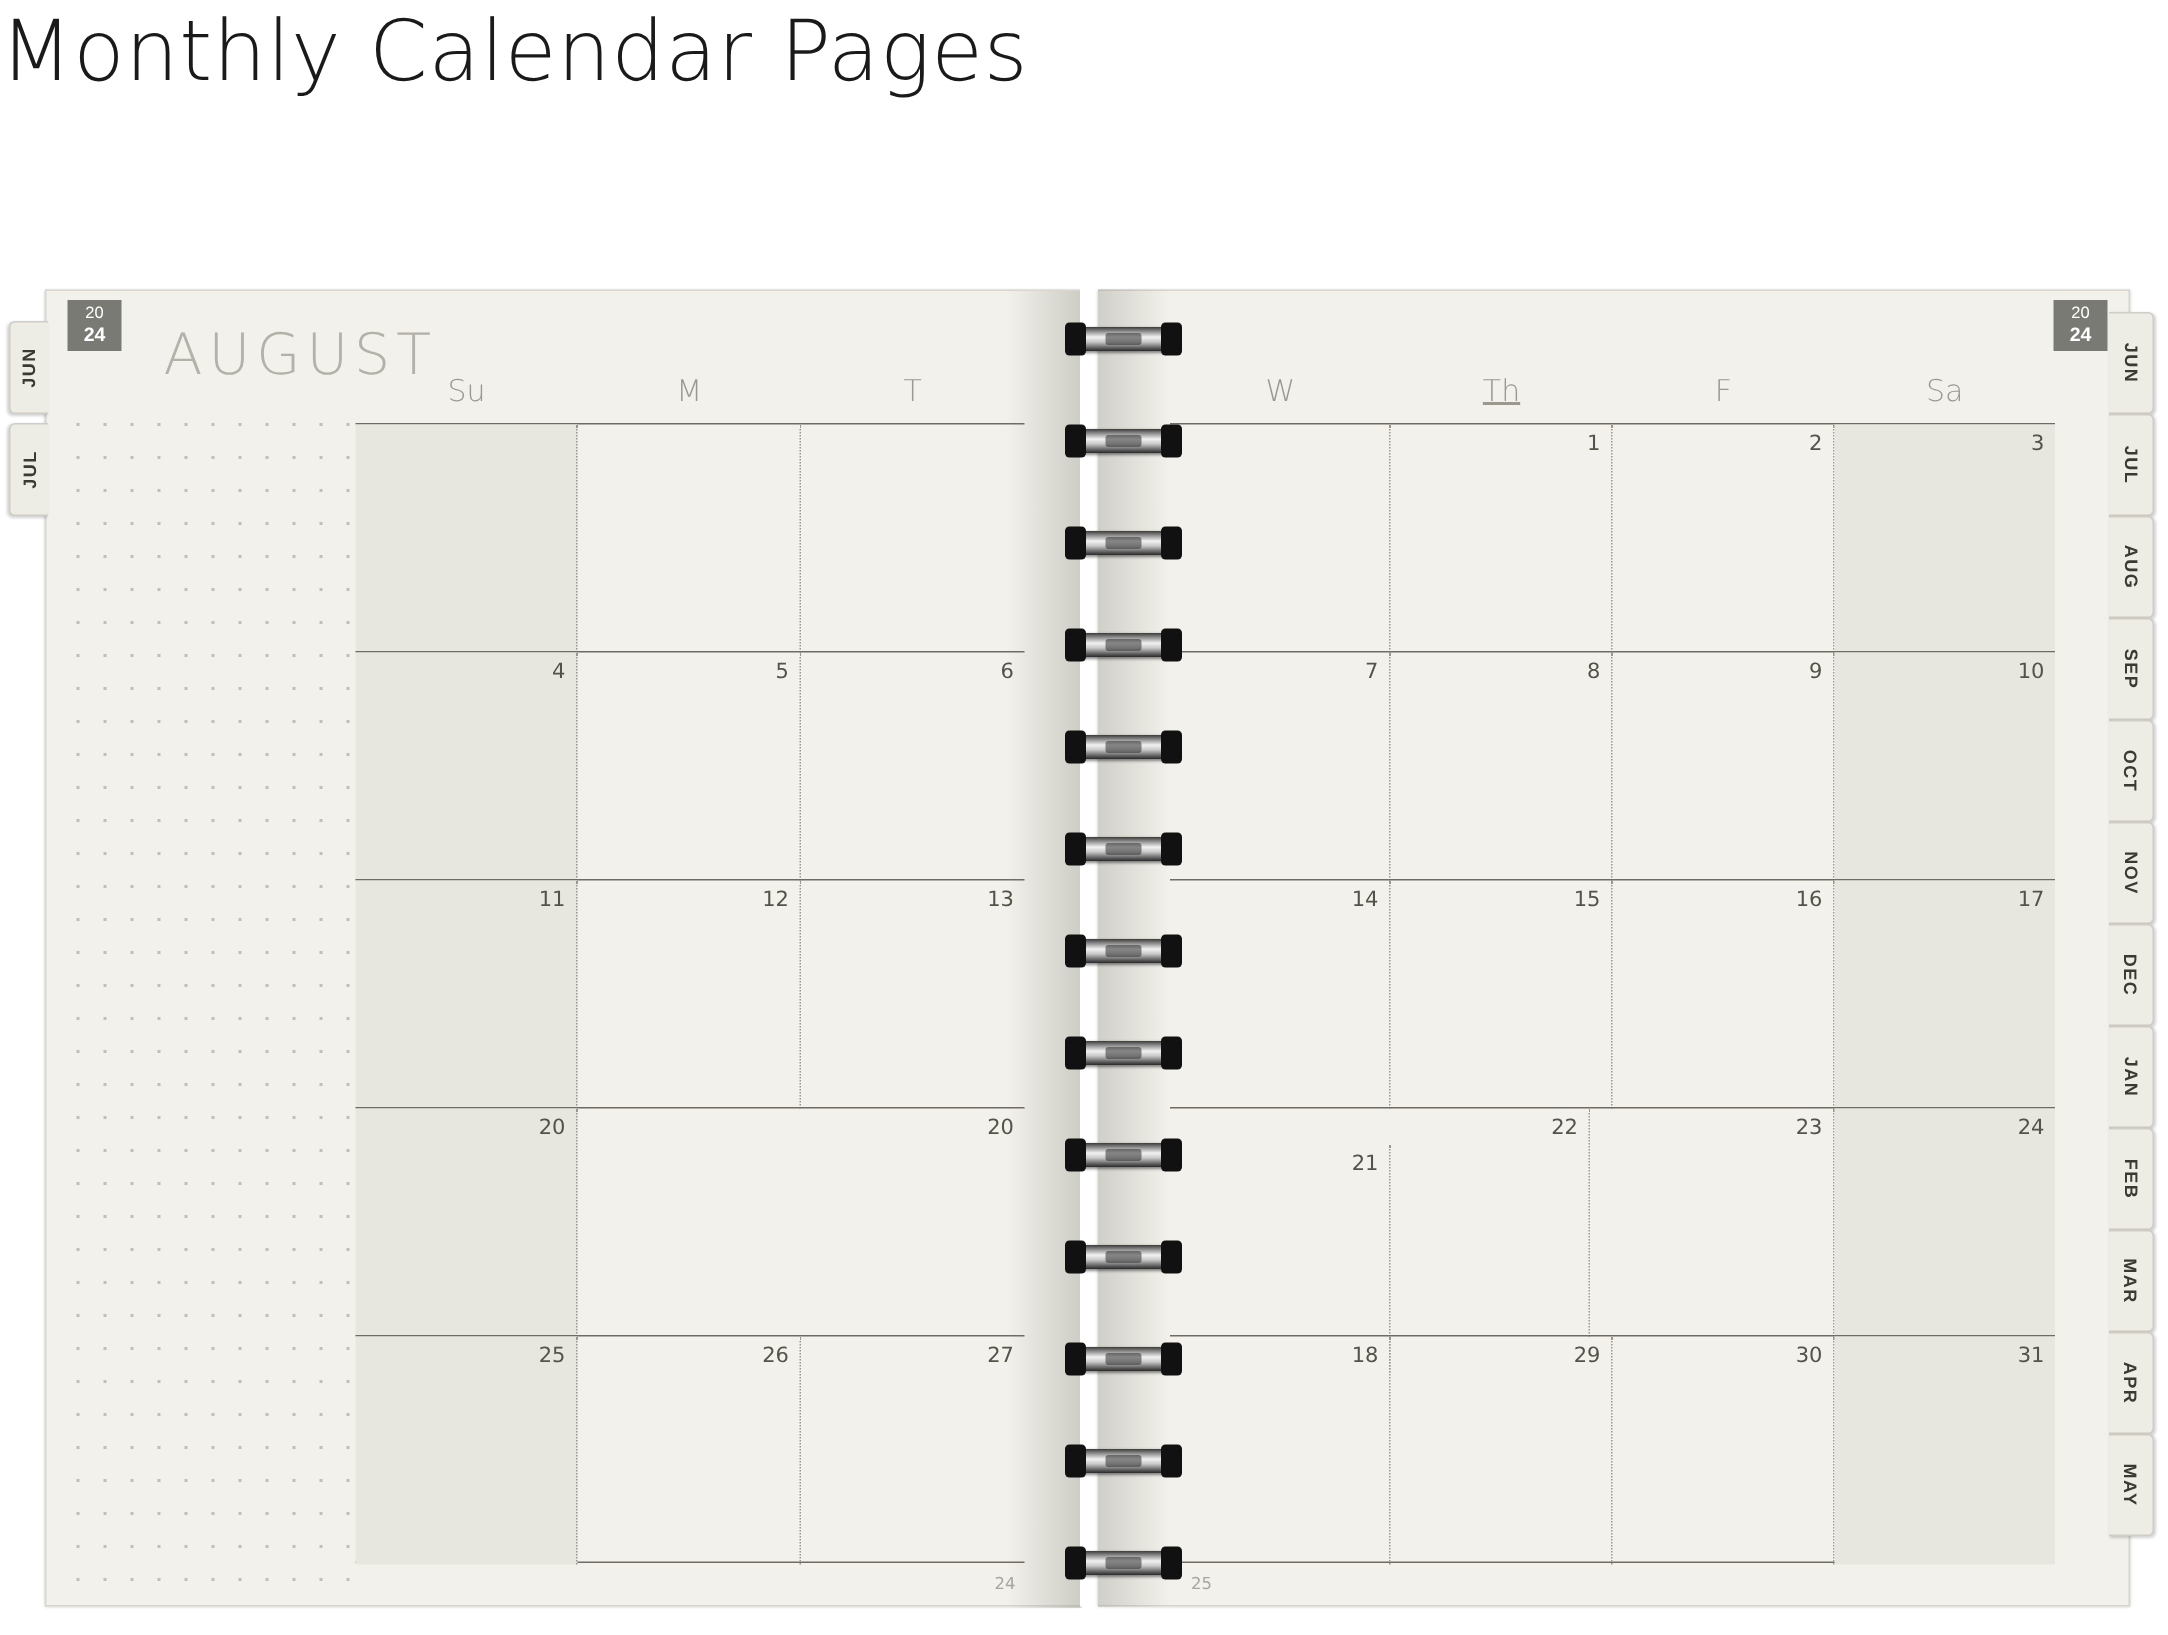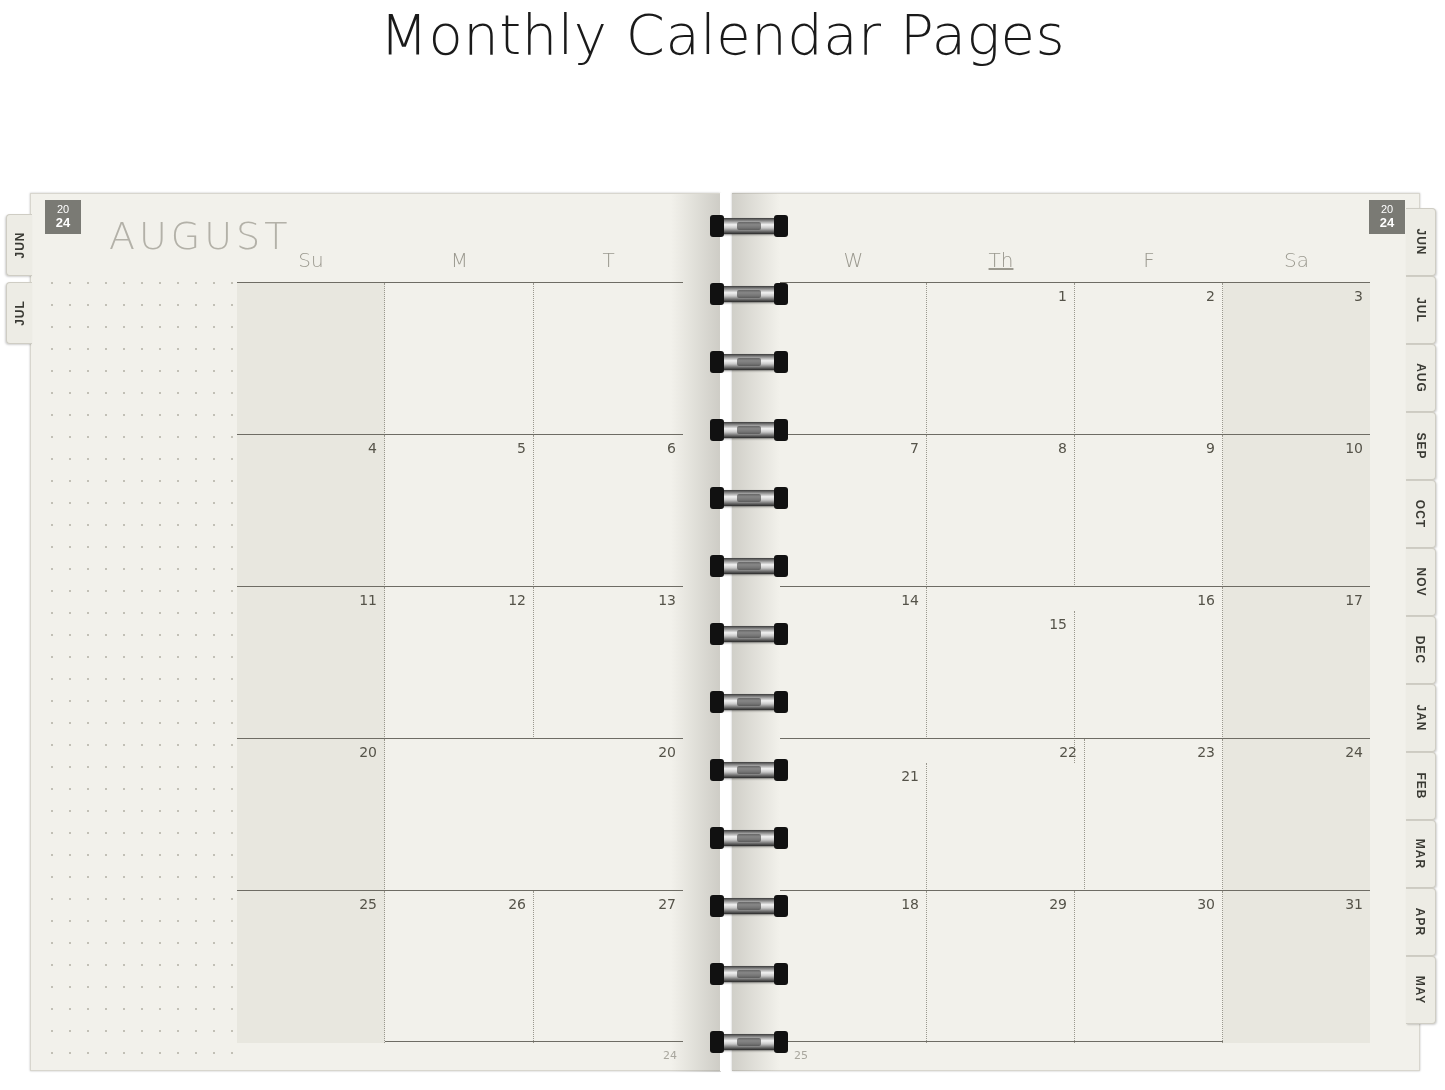--- a/index.html
+++ b/index.html
@@ -13,21 +13,20 @@
   #page {
     position: relative;
     width: 1445px; height: 1090px;
     background: #ffffff;
   }
 
   
   .title {
     position: absolute;
     top: 2px; left: 0; width: 1445px;
-    text-align: center;
     font-size: 56px;
     font-weight: 300;
     letter-spacing: 0.5px;
     color: #1a1a1a;
     font-family: "DejaVu Sans", sans-serif;
     white-space: nowrap;
   }
   .subtitle {
     position: absolute;
     top: 73px; left: 0; width: 1445px;
@@ -351,36 +350,36 @@
               </div>
             <div class="cell last shaded" style="left:443px;width:147px;">
                 <span class="daynum">10</span>
               </div>
           </div>
 
           <div class="wk-row">
             <div class="cell" style="left:0px;width:147px;">
                 <span class="daynum">14</span>
               </div>
-            <div class="cell" style="left:147px;width:148px;margin-top:24px;">
+            <div class="cell" style="left:147px;width:148px;">
                 <span class="daynum">15</span>
               </div>
             <div class="cell" style="left:295px;width:148px;">
                 <span class="daynum">16</span>
               </div>
             <div class="cell last shaded" style="left:443px;width:147px;">
                 <span class="daynum">17</span>
               </div>
           </div>
 
           <div class="wk-row">
             <div class="cell" style="left:0px;width:147px;margin-top:24px;">
                 <span class="daynum">21</span>
               </div>
-            <div class="cell" style="left:157px;width:148px;">
+            <div class="cell" style="left:132px;width:148px;">
                 <span class="daynum">22</span>
               </div>
             <div class="cell" style="left:295px;width:148px;">
                 <span class="daynum">23</span>
               </div>
             <div class="cell last shaded" style="left:443px;width:147px;">
                 <span class="daynum">24</span>
               </div>
           </div>
 

